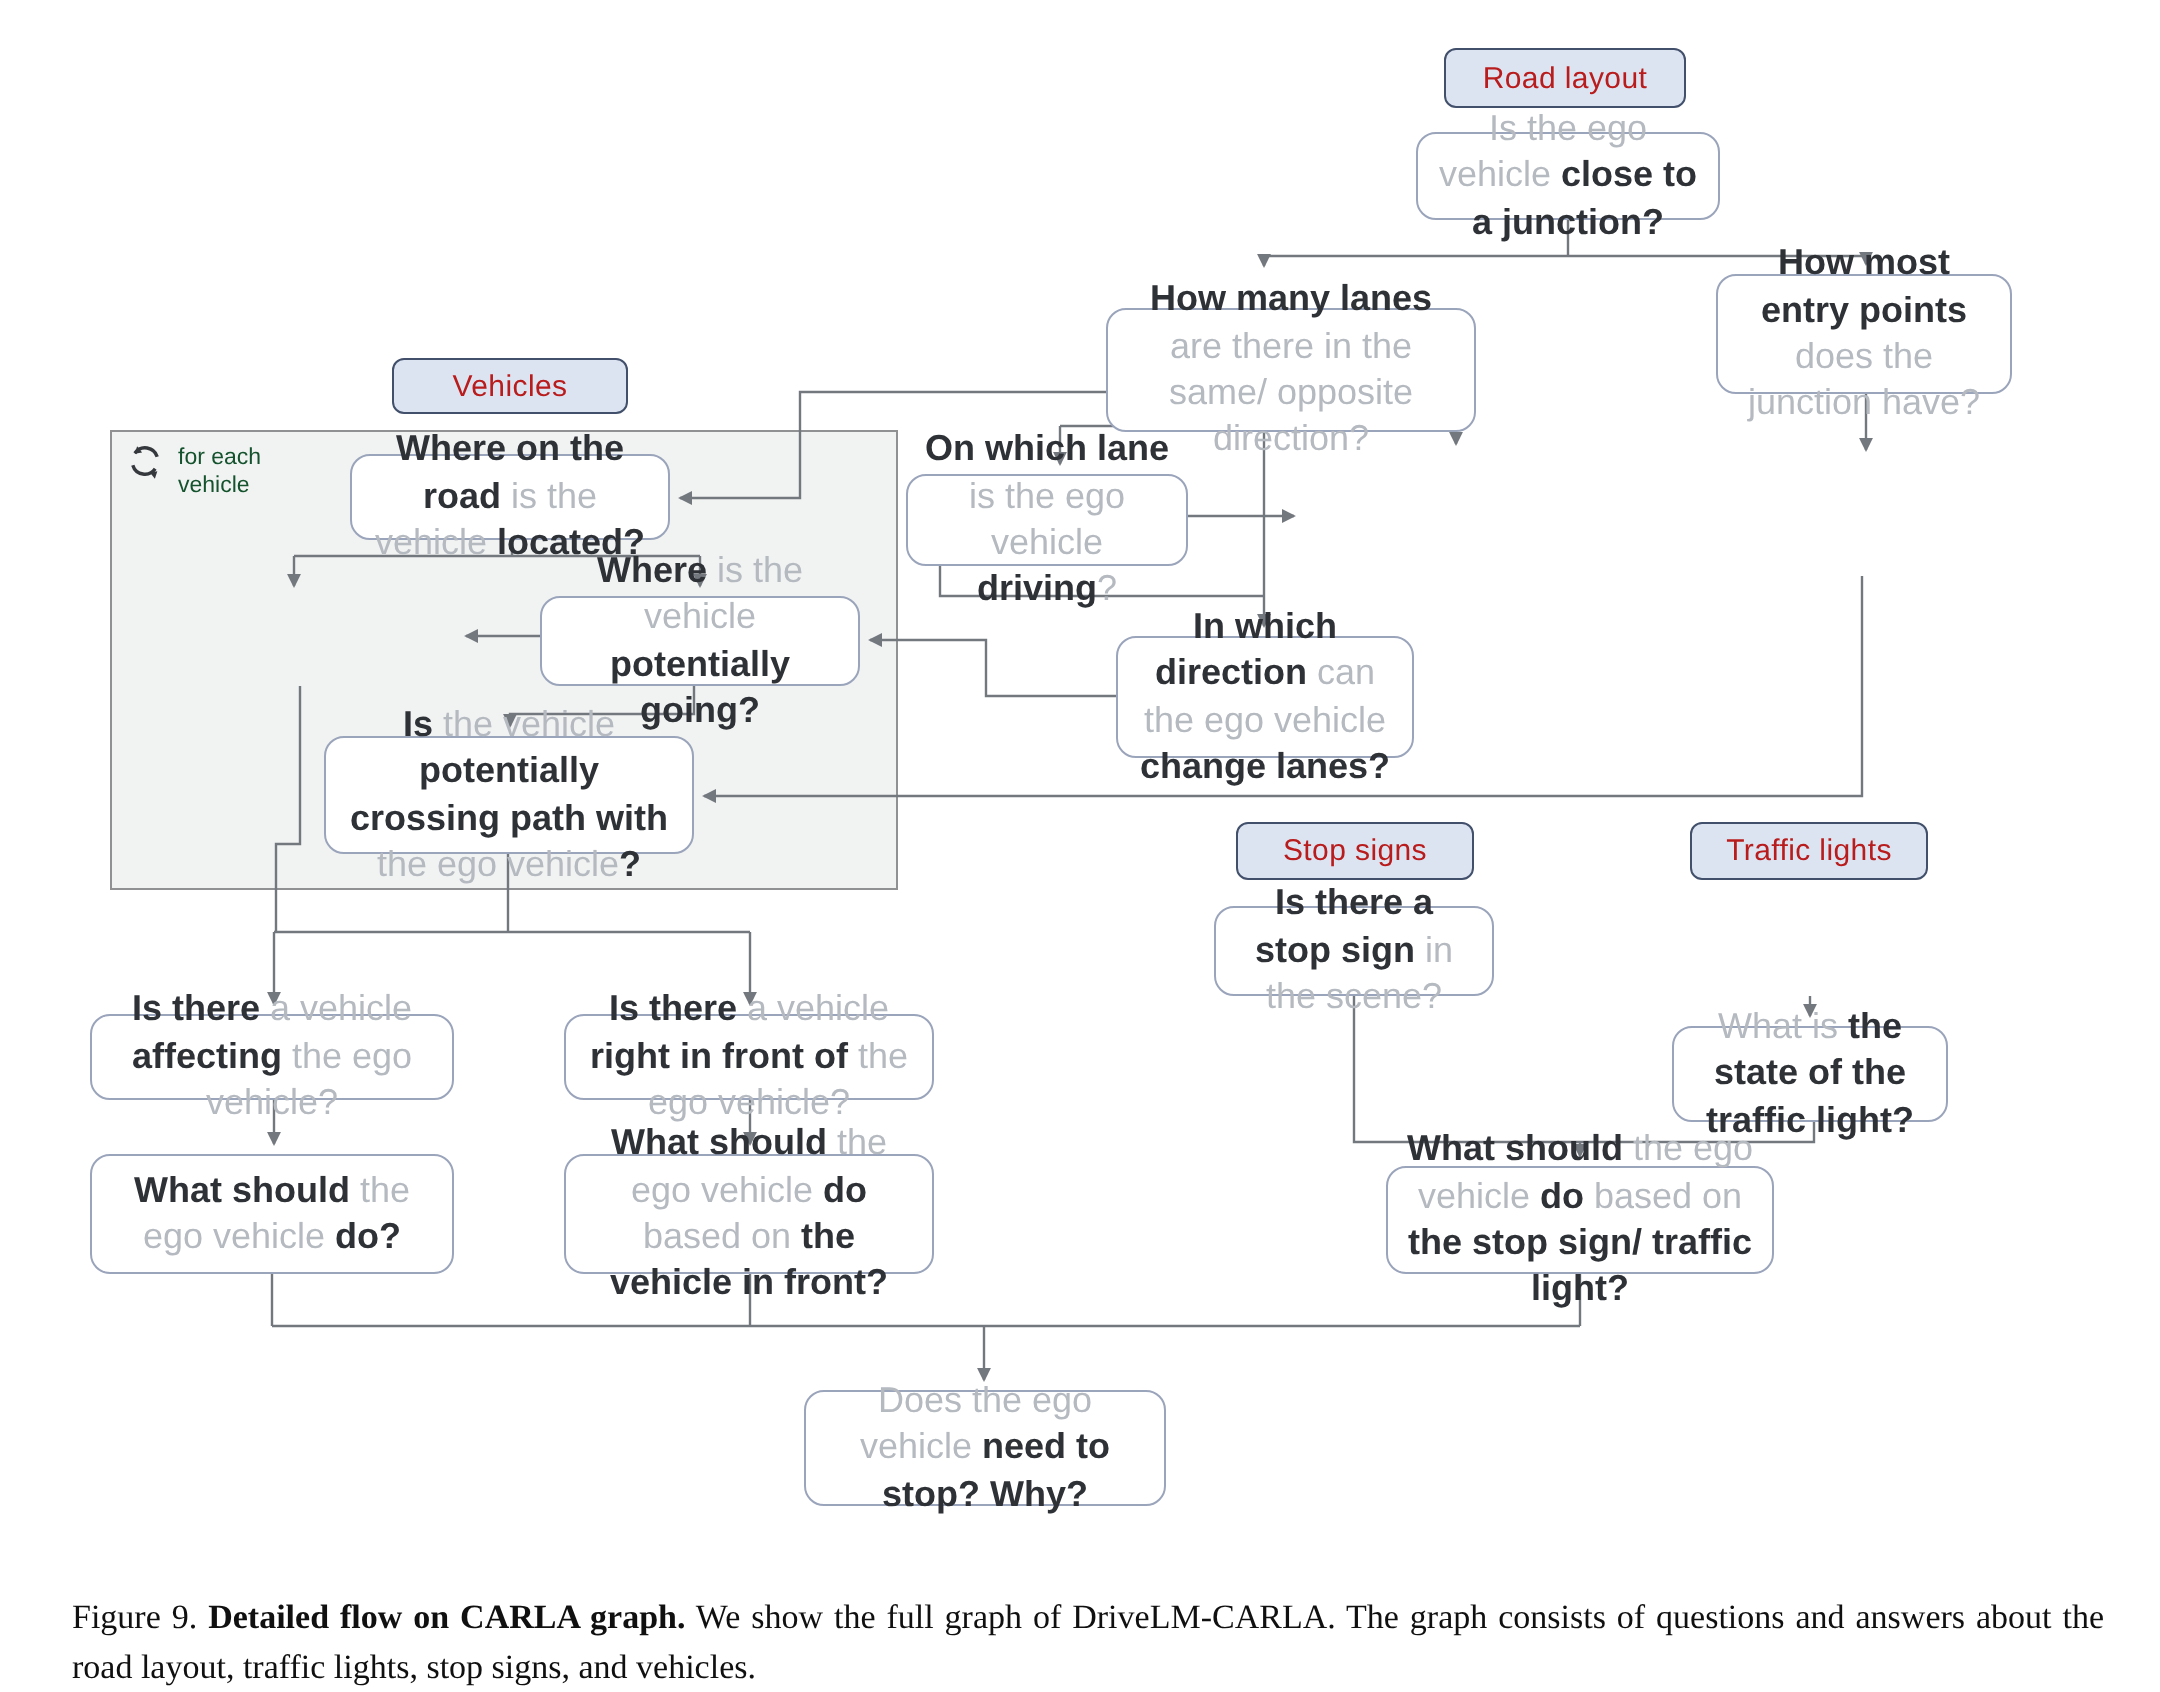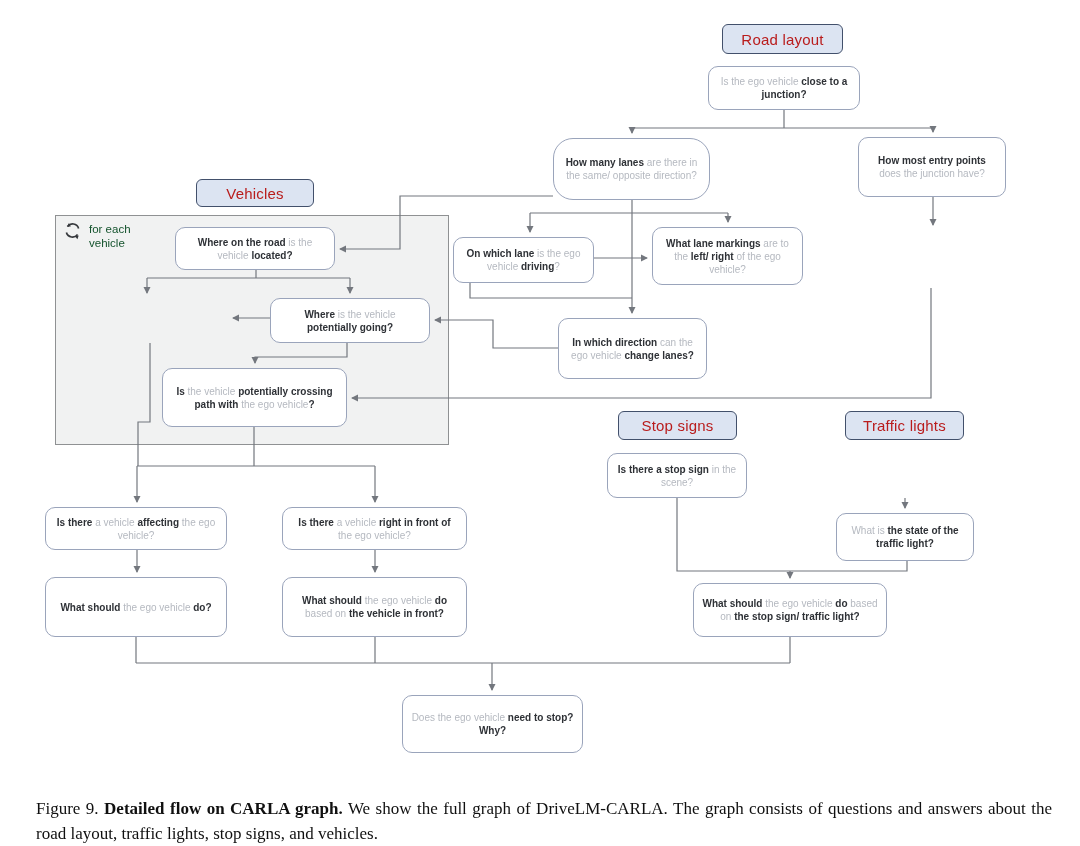--- a/index.html
+++ b/index.html
@@ -4,21 +4,21 @@
 <style>
   html,body{margin:0;padding:0;background:#ffffff;}
   #canvas{position:relative;width:1080px;height:846px;background:#ffffff;overflow:hidden;
           font-family:"Liberation Sans", sans-serif;}
   #wires{position:absolute;left:0;top:0;width:1080px;height:846px;}
   .group{position:absolute;background:#f1f2f2;border:1px solid #8f9193;}
   .group-label{position:absolute;display:flex;align-items:flex-start;gap:7px;color:#14532d;}
   .group-label .txt{font-size:11.5px;line-height:1.25;padding-top:1px;}
   .node{position:absolute;background:#ffffff;border:1.4px solid #9aa4bb;border-radius:10px;
         display:flex;align-items:center;justify-content:center;text-align:center;
-        font-size:10px;line-height:1.3;padding:3px 8px;box-sizing:border-box;}
+        font-size:18px;line-height:1.3;padding:3px 8px;box-sizing:border-box;}
   .hdr{position:absolute;background:#dce4f2;border:1.6px solid #42506b;border-radius:6px;
        display:flex;align-items:center;justify-content:center;text-align:center;
        font-size:15px;color:#b91c1c;box-sizing:border-box;letter-spacing:.2px;}
   .seg-b{color:#2e3136;font-weight:700;}
   .seg-m{color:#b5b9c0;}
   .caption{position:absolute;left:36px;top:780px;width:1016px;
            font-family:"Liberation Serif", serif;font-size:17px;line-height:1.45;
            color:#101010;text-align:justify;}
   .caption b{font-weight:700;}
   svg .wire{stroke:#73777e;stroke-width:1.2;fill:none;}
@@ -83,34 +83,31 @@
   </div>
 
   <div class="hdr" style="left:722px;top:24px;width:121px;height:30px;">Road layout</div>
   <div class="hdr" style="left:196px;top:179px;width:118px;height:28px;">Vehicles</div>
   <div class="hdr" style="left:618px;top:411px;width:119px;height:29px;">Stop signs</div>
   <div class="hdr" style="left:845px;top:411px;width:119px;height:29px;">Traffic lights</div>
 
   <div class="node" style="left:708px;top:66px;width:152px;height:44px;">
       <span><span class="seg-m">Is the ego vehicle </span><span class="seg-b">close to a junction?</span></span>
     </div>
-  <div class="node" style="left:553px;top:138px;width:157px;height:62px;border-radius:20px;">
+  <div class="node" style="left:553px;top:154px;width:185px;height:62px;">
       <span><span class="seg-b">How many lanes </span><span class="seg-m">are there in the same/ opposite direction?</span></span>
     </div>
   <div class="node" style="left:858px;top:137px;width:148px;height:60px;">
       <span><span class="seg-b">How most entry points </span><span class="seg-m">does the junction have?</span></span>
     </div>
   <div class="node" style="left:175px;top:227px;width:160px;height:43px;">
       <span><span class="seg-b">Where on the road </span><span class="seg-m">is the vehicle </span><span class="seg-b">located?</span></span>
     </div>
   <div class="node" style="left:453px;top:237px;width:141px;height:46px;">
       <span><span class="seg-b">On which lane </span><span class="seg-m">is the ego vehicle </span><span class="seg-b">driving</span><span class="seg-m">?</span></span>
-    </div>
-  <div class="node" style="left:652px;top:227px;width:151px;height:58px;">
-      <span><span class="seg-b">What lane markings </span><span class="seg-m">are to the </span><span class="seg-b">left/ right </span><span class="seg-m">of the ego vehicle?</span></span>
     </div>
   <div class="node" style="left:270px;top:298px;width:160px;height:45px;text-align:center;">
       <span><span class="seg-b">Where </span><span class="seg-m">is the vehicle </span><span class="seg-b">potentially going?</span></span>
     </div>
   <div class="node" style="left:558px;top:318px;width:149px;height:61px;">
       <span><span class="seg-b">In which direction </span><span class="seg-m">can the ego vehicle </span><span class="seg-b">change lanes?</span></span>
     </div>
   <div class="node" style="left:162px;top:368px;width:185px;height:59px;">
       <span><span class="seg-b">Is </span><span class="seg-m">the vehicle </span><span class="seg-b">potentially crossing path with </span><span class="seg-m">the ego vehicle</span><span class="seg-b">?</span></span>
     </div>

